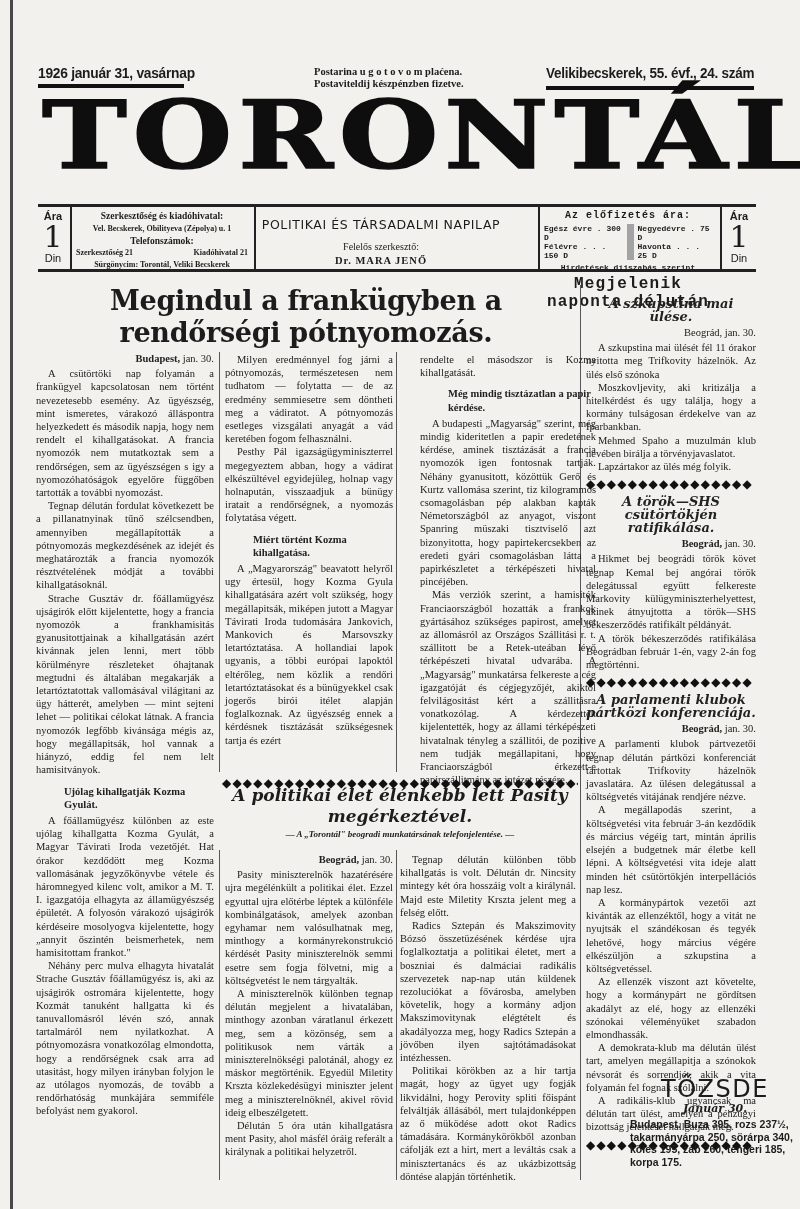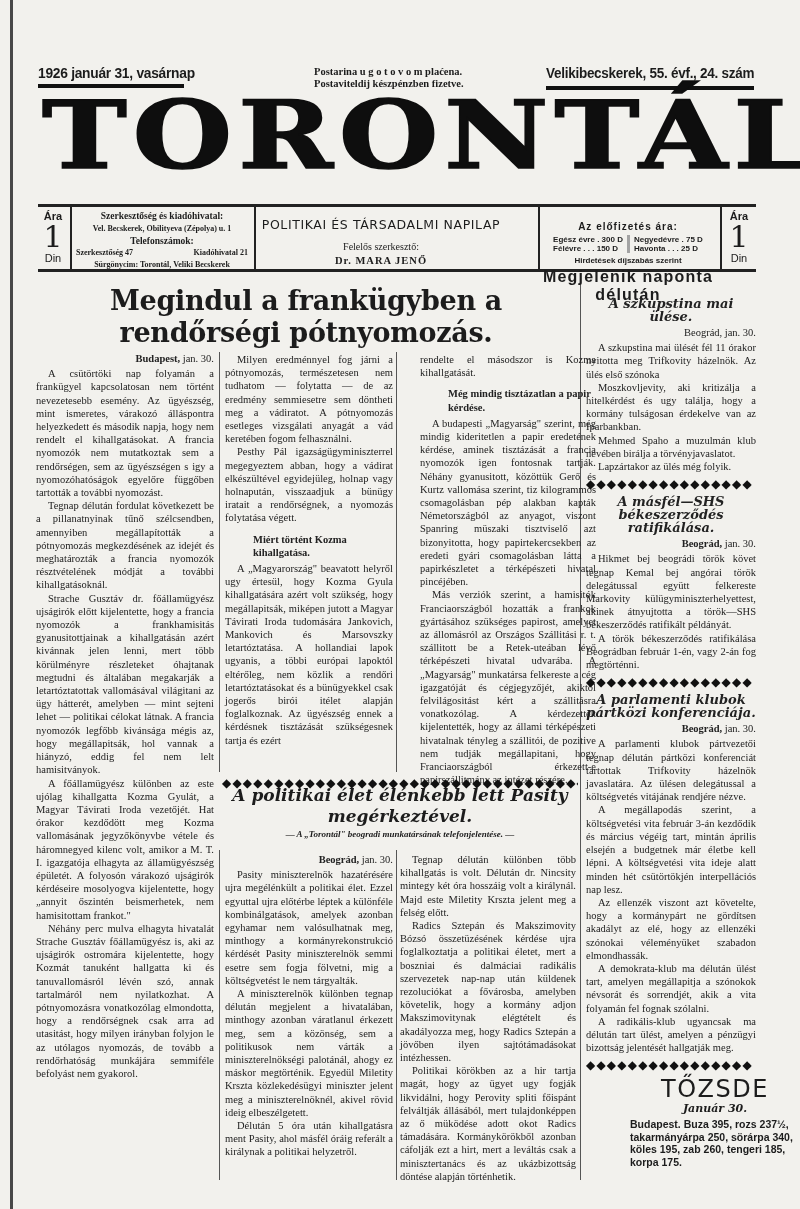--- a/index.html
+++ b/index.html
@@ -26,25 +26,25 @@
   .price-box .lbl { font-size: 11px; font-weight: bold; display: block; margin-top: 3px; }
   .price-box .num { font-size: 30px; font-family: "DejaVu Serif", serif; display: block; line-height: 30px; }
   .price-box .cur { font-size: 11px; display: block; }
   .editorial { font-family: "Liberation Serif", serif; font-size: 9px; line-height: 12px; text-align: center; padding-top: 3px; }
   .editorial b { font-size: 9.5px; }
   .editorial .row { display: flex; justify-content: space-between; padding: 0 2px; font-weight: bold; font-size: 8px; }
   .tagline { font-family: "DejaVu Sans", sans-serif; text-align: center; padding-top: 10px; }
   .tagline .t1 { font-size: 12.5px; letter-spacing: 0.6px; }
   .tagline .t2 { font-size: 10px; margin-top: 9px; font-family: Liberation Serif, serif; }
   .tagline .t3 { font-size: 10.5px; margin-top: 3px; font-weight: bold; letter-spacing: 1px; font-family: "Liberation Serif", serif; }
-  .subs { font-family: Liberation Sans, sans-serif; text-align: center; padding-top: 14px; }
+  .subs { font-family: Liberation Mono, monospace; text-align: center; padding-top: 3px; }
   .subs .h { font-size: 10px; font-weight: bold; letter-spacing: 1px; }
   .subs .grid { display: flex; justify-content: center; font-size: 8px; line-height: 9px; margin-top: 3px; font-weight: bold; }
   .subs .grid .c { padding: 0 4px; }
-  .subs .grid .c + .c { border-left: 3px solid #a3a3a3; }
+  .subs .grid .c + .c { border-left: 7px solid #a3a3a3; }
   .subs .ads { font-size: 8px; margin-top: 3px; font-weight: bold; }
   .subs .daily { font-size: 16px; font-weight: bold; letter-spacing: 1.2px; margin-top: 3px; }
 
   
   .headline { position: absolute; left: 36px; top: 285px; width: 540px; text-align: center; font-family: "DejaVu Serif", serif; font-weight: bold; font-size: 27px; line-height: 32px; letter-spacing: -0.3px; }
 
   
   .col { position: absolute; font-family: "Liberation Serif", serif; font-size: 10.5px; line-height: 13.2px; text-align: justify; color: #222; }
   .col p { text-indent: 12px; }
   .col .dl { text-align: right; font-weight: bold; margin-bottom: 2px; }
@@ -97,21 +97,21 @@
       <span class="lbl">Ára</span>
       <span class="num">1</span>
       <span class="cur">Din</span>
     </div>
     <div class="vline" style="left:32px;"></div>
     <div class="cell editorial" style="left:36px; width:176px;">
       <b>Szerkesztőség és kiadóhivatal:</b><br>
       <span style="font-size:8px;font-weight:bold;">Vel. Becskerek, Obilityeva (Zépolya) u. 1</span><br>
       <b>Telefonszámok:</b>
       <div class="row">
-        <span>Szerkesztőség 47</span>
+        <span>Szerkesztőség 21</span>
         <span>Kiadóhivatal 21</span>
       </div>
       <div class="row" style="justify-content:center;">
         <span>Sürgönycim: Torontál, Veliki Becskerek</span>
       </div>
     </div>
     <div class="vline" style="left:216px;"></div>
     <div class="cell tagline" style="left:218px; width:250px;">
       <div class="t1">POLITIKAI ÉS TÁRSADALMI NAPILAP</div>
       <div class="t2">Felelős szerkesztő:</div>
@@ -147,20 +147,21 @@
   <div class="col-rule" style="left:219px; top:850px; height:330px;"></div>
   <div class="col-rule" style="left:396px; top:352px; height:420px;"></div>
   <div class="col-rule" style="left:396px; top:850px; height:330px;"></div>
   <div class="col-rule" style="left:580px; top:285px; height:895px;"></div>
 
   <div class="col c1">
     <div class="dl"><span style="font-weight:bold;">Budapest,</span> <span>jan. 30.</span></div>
     <p>A csütörtöki nap folyamán a frankügyel kapcsolatosan nem történt nevezetesebb esemény. Az ügyészség, mint ismeretes, várakozó álláspontra helyezkedett és második napja, hogy nem rendelt el kihallgatásokat. A francia nyomozók nem mutatkoztak sem a rendőrségen, sem az ügyészségen s igy a nyomozóhatóságok egyelőre függőben tartották a további nyomozást.</p>
     <p>Tegnap délután fordulat következett be a pillanatnyinak tűnő szélcsendben, amennyiben megállapították a pótnyomozás megkezdésének az idejét és meghatározták a francia nyomozók résztvételének módját a további kihallgatásoknál.</p>
     <p>Strache Gusztáv dr. főállamügyész ujságirók előtt kijelentette, hogy a francia nyomozók a frankhamisitás gyanusitottjainak a kihallgatásán azért kivánnak jelen lenni, mert több körülményre részleteket óhajtanak megtudni és általában megakarják a letartóztatottak vallomásával világitani az ügy hátterét, amelyben — mint sejteni lehet — politikai célokat látnak. A francia nyomozók legfőbb kivánsága mégis az, hogy megállapitsák, hol vannak a hiányzó, eddig fel nem lelt hamisitványok.</p>
+    <div class="sub">Ujólag kihallgatják Kozma Gyulát.</div>
     <p>A főállamügyész különben az este ujólag kihallgatta Kozma Gyulát, a Magyar Távirati Iroda vezetőjét. Hat órakor kezdődött meg Kozma vallomásának jegyzőkönyvbe vétele és háromnegyed kilenc volt, amikor a M. T. I. igazgatója elhagyta az államügyészség épületét. A folyosón várakozó ujságirók kérdéseire mosolyogva kijelentette, hogy „annyit őszintén beismerhetek, nem hamisitottam frankot."</p>
     <p>Néhány perc mulva elhagyta hivatalát Strache Gusztáv főállamügyész is, aki az ujságirók ostromára kijelentette, hogy Kozmát tanuként hallgatta ki és tanuvallomásról lévén szó, annak tartalmáról nem nyilatkozhat. A pótnyomozásra vonatkozólag elmondotta, hogy a rendőrségnek csak arra ad utasitást, hogy milyen irányban folyjon le az utólagos nyomozás, de tovább a rendőrhatóság munkájára semmiféle befolyást nem gyakorol.</p>
   </div>
 
   <div class="col c2">
     <p>Milyen eredménnyel fog járni a pótnyomozás, természetesen nem tudhatom — folytatta — de az eredmény semmiesetre sem döntheti meg a vádiratot. A pótnyomozás esetleges vizsgálati anyagát a vád keretében fogom felhasználni.</p>
     <p>Pesthy Pál igazságügyminiszterrel megegyeztem abban, hogy a vádirat elkészültével egyidejüleg, holnap vagy holnapután, visszaadjuk a bünügy iratait a rendőrségnek, a nyomozás folytatása végett.</p>
     <div class="sub">Miért történt Kozma kihallgatása.</div>
     <p>A „Magyarország" beavatott helyről ugy értesül, hogy Kozma Gyula kihallgatására azért volt szükség, hogy megállapitsák, miképen jutott a Magyar Távirati Iroda tudomására Jankovich, Mankovich és Marsovszky letartóztatása. A hollandiai lapok ugyanis, a többi európai lapoktól eltérőleg, nem közlik a rendőri letartóztatásokat és a bünügyekkel csak jogerős birói itélet alapján foglalkoznak. Az ügyészség ennek a kérdésnek tisztázását szükségesnek tartja és ezért</p>
   </div>
@@ -192,30 +193,31 @@
 
   <div class="col c4">
     <div class="h4">A szkupstina mai ülése.</div>
     <div class="dl"><span>Beográd,</span> <span>jan. 30.</span></div>
     <p>A szkupstina mai ülését fél 11 órakor nyitotta meg Trifkovity házelnök. Az ülés első szónoka</p>
     <p>Moszkovljevity, aki kritizálja a hitelkérdést és ugy találja, hogy a kormány tulságosan érdekelve van az Iparbankban.</p>
     <p>Mehmed Spaho a muzulmán klub nevében birálja a törvényjavaslatot.</p>
     <p>Lapzártakor az ülés még folyik.</p>
     <div class="dots">◆◆◆◆◆◆◆◆◆◆◆◆◆◆◆◆</div>
 
-    <div class="h4">A másfél—SHS békeszerződés ratifikálása.</div>
+    <div class="h4">A török—SHS csütörtökjén ratifikálása.</div>
     <div class="dl"><span style="font-weight:bold;">Beográd,</span> <span>jan. 30.</span></div>
     <p>Hikmet bej beográdi török követ tegnap Kemal bej angórai török delegátussal együtt felkereste Markovity külügyminiszterhelyettest, akinek átnyujtotta a török—SHS békeszerződés ratifikált példányát.</p>
     <p>A török békeszerződés ratifikálása Beográdban február 1-én, vagy 2-án fog megtörténni.</p>
     <div class="dots">◆◆◆◆◆◆◆◆◆◆◆◆◆◆◆◆</div>
 
     <div class="h4">A parlamenti klubok pártközi konferenciája.</div>
     <div class="dl"><span style="font-weight:bold;">Beográd,</span> <span>jan. 30.</span></div>
     <p>A parlamenti klubok pártvezetői tegnap délután pártközi konferenciát tartottak Trifkovity házelnök javaslatára. Az ülésen delegátussal a költségvetés vitájának rendjére nézve.</p>
     <p>A megállapodás szerint, a költségvetési vita február 3-án kezdődik és március végéig tart, mintán április elsején a budgetnek már életbe kell lépni. A költségvetési vita ideje alatt minden hét csütörtökjén interpellációs nap lesz.</p>
+    <p>A kormánypártok vezetői azt kivánták az ellenzéktől, hogy a vitát ne nyujtsák el szándékosan és tegyék lehetővé, hogy március végére elkészüljön a szkupstina a költségvetéssel.</p>
     <p>Az ellenzék viszont azt követelte, hogy a kormánypárt ne gördítsen akadályt az elé, hogy az ellenzéki szónokai véleményüket szabadon elmondhassák.</p>
     <p>A demokrata-klub ma délután ülést tart, amelyen megállapitja a szónokok névsorát és sorrendjét, akik a vita folyamán fel fognak szólalni.</p>
     <p>A radikális-klub ugyancsak ma délután tart ülést, amelyen a pénzügyi bizottság jelentését hallgatják meg.</p>
     <div class="dots">◆◆◆◆◆◆◆◆◆◆◆◆◆◆◆◆</div>
   </div>
 
   <div class="tozsde">
     <div class="t">TŐZSDE</div>
     <div class="d">Január 30.</div>
     <div class="body">Budapest. Buza 395, rozs 237½, takarmányárpa 250, sörárpa 340, köles 195, zab 260, tengeri 185, korpa 175.</div>

